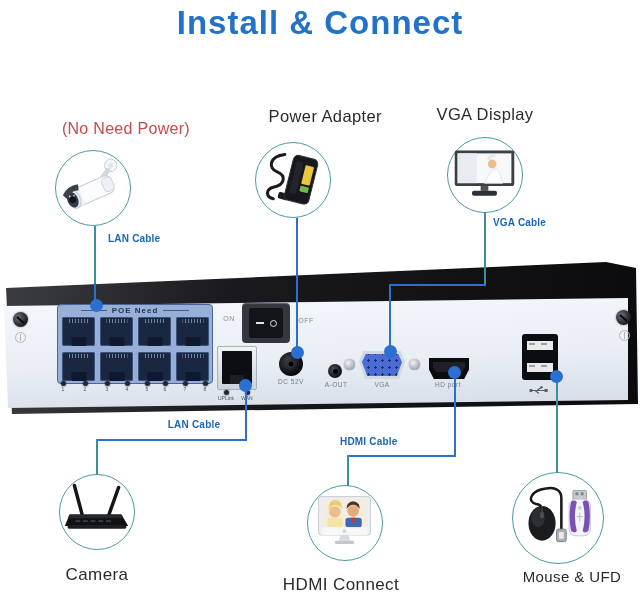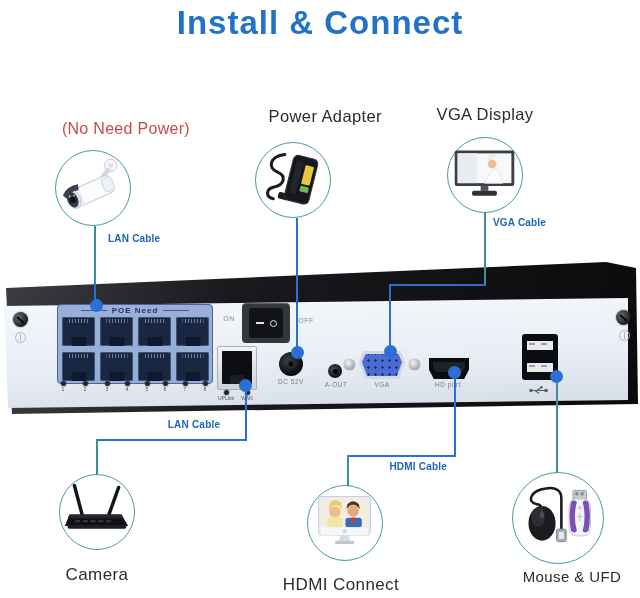--- a/index.html
+++ b/index.html
@@ -82,21 +82,21 @@
 
   <div class="abs title" style="top:4px;left:0;">Install &amp; Connect</div>
 
   <div class="abs sub-label" style="top:120px;left:2px;width:188px;text-align:right;">(No Need Power)</div>
   <div class="abs item-label" style="top:107px;left:218px;width:164px;text-align:right;">Power Adapter</div>
   <div class="abs item-label" style="top:105px;left:403px;width:164px;">VGA Display</div>
 
   <div class="abs cable-label" style="top:233px;left:108px;width:110px;">LAN Cable</div>
   <div class="abs cable-label" style="top:217px;left:493px;width:100px;">VGA Cable</div>
   <div class="abs cable-label" style="top:419px;left:144px;width:100px;text-align:center;">LAN Cable</div>
-  <div class="abs cable-label" style="top:436px;left:340px;width:107px;text-align:right;margin-top:25px;">HDMI Cable</div>
+  <div class="abs cable-label" style="top:436px;left:340px;width:107px;">HDMI Cable</div>
 
   <div class="abs lines line teal" style="left:94px;top:226px;width:2px;height:58px;"></div>
   <div class="abs lines line" style="left:94px;top:283px;width:2px;height:26px;"></div>
   <div class="abs lines line" style="left:296px;top:218px;width:2px;height:136px;"></div>
   <div class="abs lines line teal" style="left:484px;top:212px;width:2px;height:74px;"></div>
   <div class="abs lines line" style="left:389px;top:284px;width:97px;height:2px;"></div>
   <div class="abs lines line" style="left:389px;top:284px;width:2px;height:69px;"></div>
   <div class="abs lines line" style="left:454px;top:372px;width:2px;height:85px;"></div>
   <div class="abs lines line" style="left:347px;top:455px;width:109px;height:2px;"></div>
   <div class="abs lines line teal" style="left:347px;top:455px;width:2px;height:31px;"></div>

